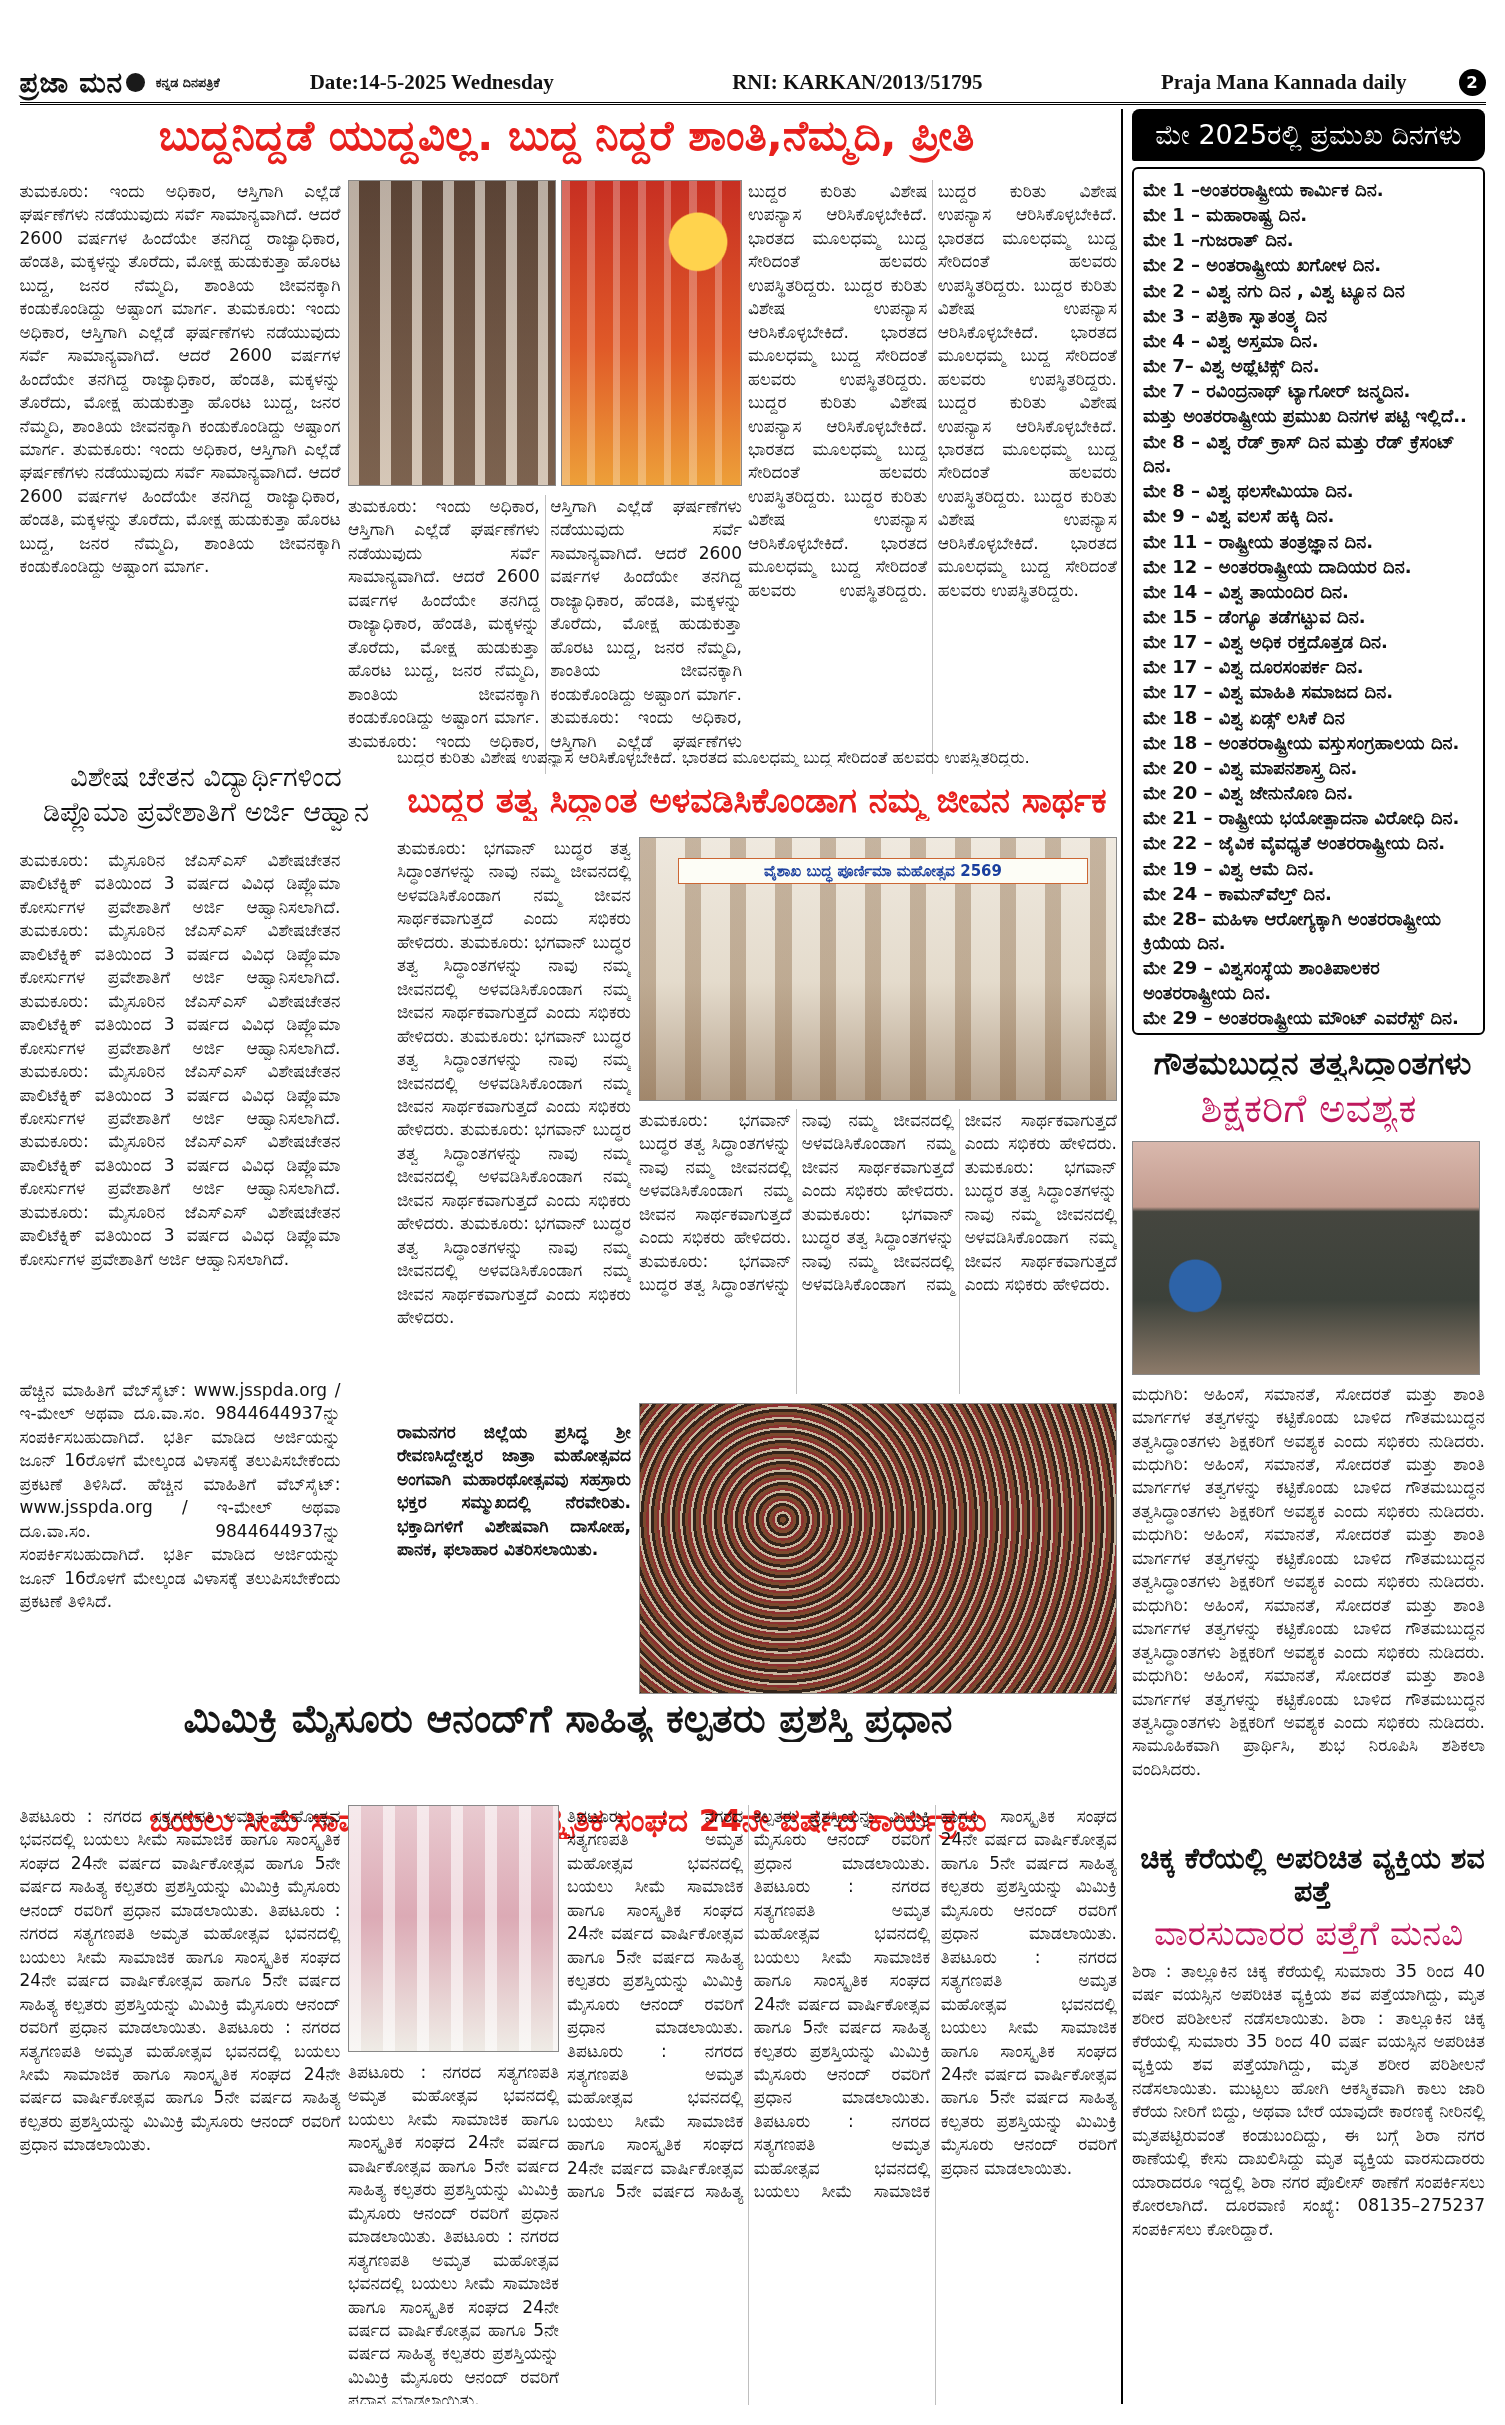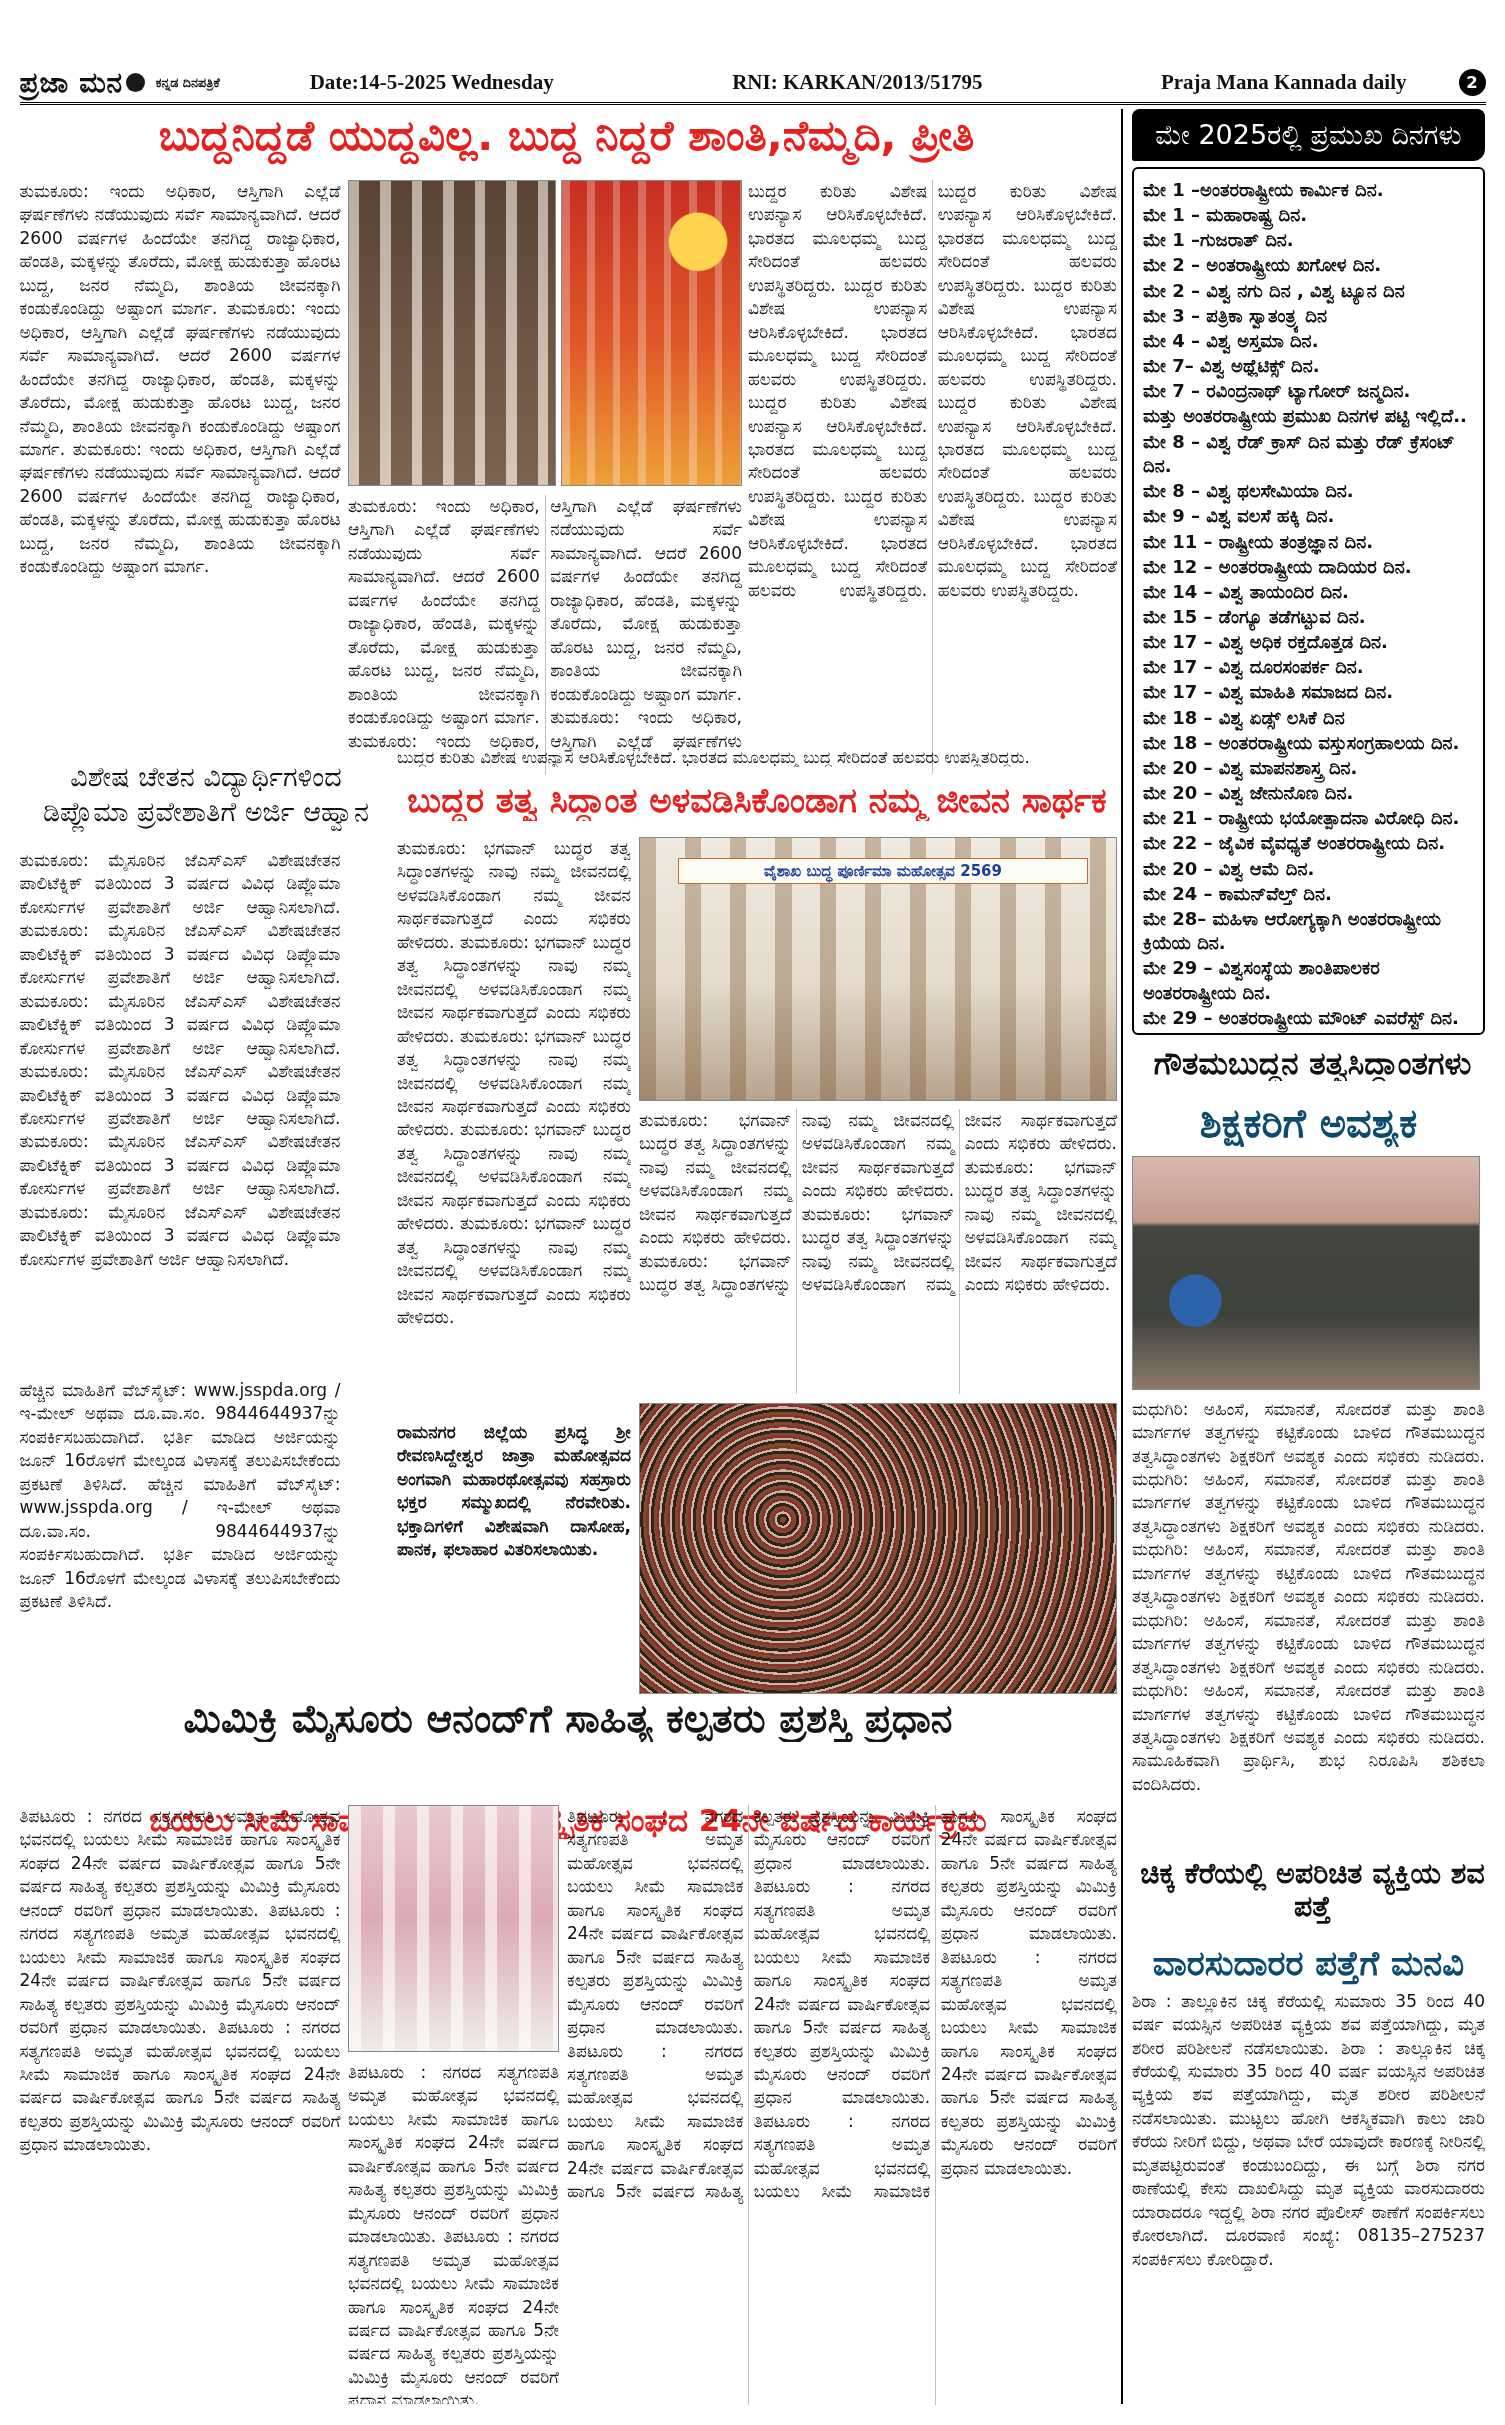--- a/index.html
+++ b/index.html
@@ -48,21 +48,21 @@
   .cols2{column-count:2;column-gap:10.5px;column-rule:0.7px solid #bfbfbf;}
   .cols3{column-count:3;column-gap:10.5px;column-rule:0.7px solid #bfbfbf;}
   
   #rail{top:109px;left:1121px;width:364px;height:2295px;border-left:2.2px solid #000;padding-left:9px;}
   #rail-head{background:#000;color:#fff;border-radius:7.5px 7.5px 12px 2.2px;height:52px;line-height:52px;
              text-align:center;font-size:27px;font-weight:400;}
   #days-box{border:2.2px solid #000;border-radius:6px;margin-top:6px;padding:9px 9px;height:846px;
             font-size:18px;font-weight:600;line-height:1.36;overflow:hidden;}
   #days-box div{margin-bottom:0.7px;}
   .rail-h-black{font-size:31px;font-weight:800;text-align:center;margin-top:10.5px;line-height:1.15;margin-left:8px;}
-  .rail-h-red{font-size:40px;font-weight:700;color:#0c4a6e;text-align:center;margin-top:19px;}
+  .rail-h-red{font-size:40px;font-weight:400;color:#be185d;text-align:center;margin-top:4px;}
   .rail-body{margin-top:7.5px;height:450px;}
   .rail-body2{margin-top:6px;height:375px;}
   
   #h-award{top:1696px;left:19.5px;width:1097px;font-size:39px;font-weight:800;text-align:center;color:#161616;}
   #h-award-sub{top:1802px;left:19.5px;width:1097px;font-size:31px;font-weight:700;text-align:center;color:#e8201d;}
   #h-buddha{top:780px;left:397px;width:720px;font-size:34px;font-weight:800;text-align:center;color:#e8201d;}
   .dip-head{font-size:27px;font-weight:400;text-align:center;line-height:1.3;}
   .cap{font-weight:700;}
 </style>
 </head>
@@ -149,21 +149,21 @@
         <div>ಮೇ 15 – ಡೆಂಗ್ಯೂ ತಡೆಗಟ್ಟುವ ದಿನ.</div>
         <div>ಮೇ 17 – ವಿಶ್ವ ಅಧಿಕ ರಕ್ತದೊತ್ತಡ ದಿನ.</div>
         <div>ಮೇ 17 – ವಿಶ್ವ ದೂರಸಂಪರ್ಕ ದಿನ.</div>
         <div>ಮೇ 17 – ವಿಶ್ವ ಮಾಹಿತಿ ಸಮಾಜದ ದಿನ.</div>
         <div>ಮೇ 18 – ವಿಶ್ವ ಏಡ್ಸ್ ಲಸಿಕೆ ದಿನ</div>
         <div>ಮೇ 18 – ಅಂತರರಾಷ್ಟ್ರೀಯ ವಸ್ತುಸಂಗ್ರಹಾಲಯ ದಿನ.</div>
         <div>ಮೇ 20 – ವಿಶ್ವ ಮಾಪನಶಾಸ್ತ್ರ ದಿನ.</div>
         <div>ಮೇ 20 – ವಿಶ್ವ ಜೇನುನೊಣ ದಿನ.</div>
         <div>ಮೇ 21 – ರಾಷ್ಟ್ರೀಯ ಭಯೋತ್ಪಾದನಾ ವಿರೋಧಿ ದಿನ.</div>
         <div>ಮೇ 22 – ಜೈವಿಕ ವೈವಧ್ಯತೆ ಅಂತರರಾಷ್ಟ್ರೀಯ ದಿನ.</div>
-        <div>ಮೇ 20 – ವಿಶ್ವ ಆಮೆ ದಿನ.</div>
+        <div>ಮೇ 19 – ವಿಶ್ವ ಆಮೆ ದಿನ.</div>
         <div>ಮೇ 24 – ಕಾಮನ್‌ವೆಲ್ತ್ ದಿನ.</div>
         <div>ಮೇ 28– ಮಹಿಳಾ ಆರೋಗ್ಯಕ್ಕಾಗಿ ಅಂತರರಾಷ್ಟ್ರೀಯ ಕ್ರಿಯೆಯ ದಿನ.</div>
         <div>ಮೇ 29 – ವಿಶ್ವಸಂಸ್ಥೆಯ ಶಾಂತಿಪಾಲಕರ ಅಂತರರಾಷ್ಟ್ರೀಯ ದಿನ.</div>
         <div>ಮೇ 29 – ಅಂತರರಾಷ್ಟ್ರೀಯ ಮೌಂಟ್ ಎವರೆಸ್ಟ್ ದಿನ.</div>
         <div>ಮೇ 31 – ವಿಶ್ವ ತಂಬಾಕು ವಿರೋಧಿ ದಿನ.</div>
       </div>
 
     <div class="rail-h-black nowrap">ಗೌತಮಬುದ್ಧನ ತತ್ವಸಿದ್ಧಾಂತಗಳು</div>
     <div class="rail-h-red nowrap">ಶಿಕ್ಷಕರಿಗೆ ಅವಶ್ಯಕ</div>
 

